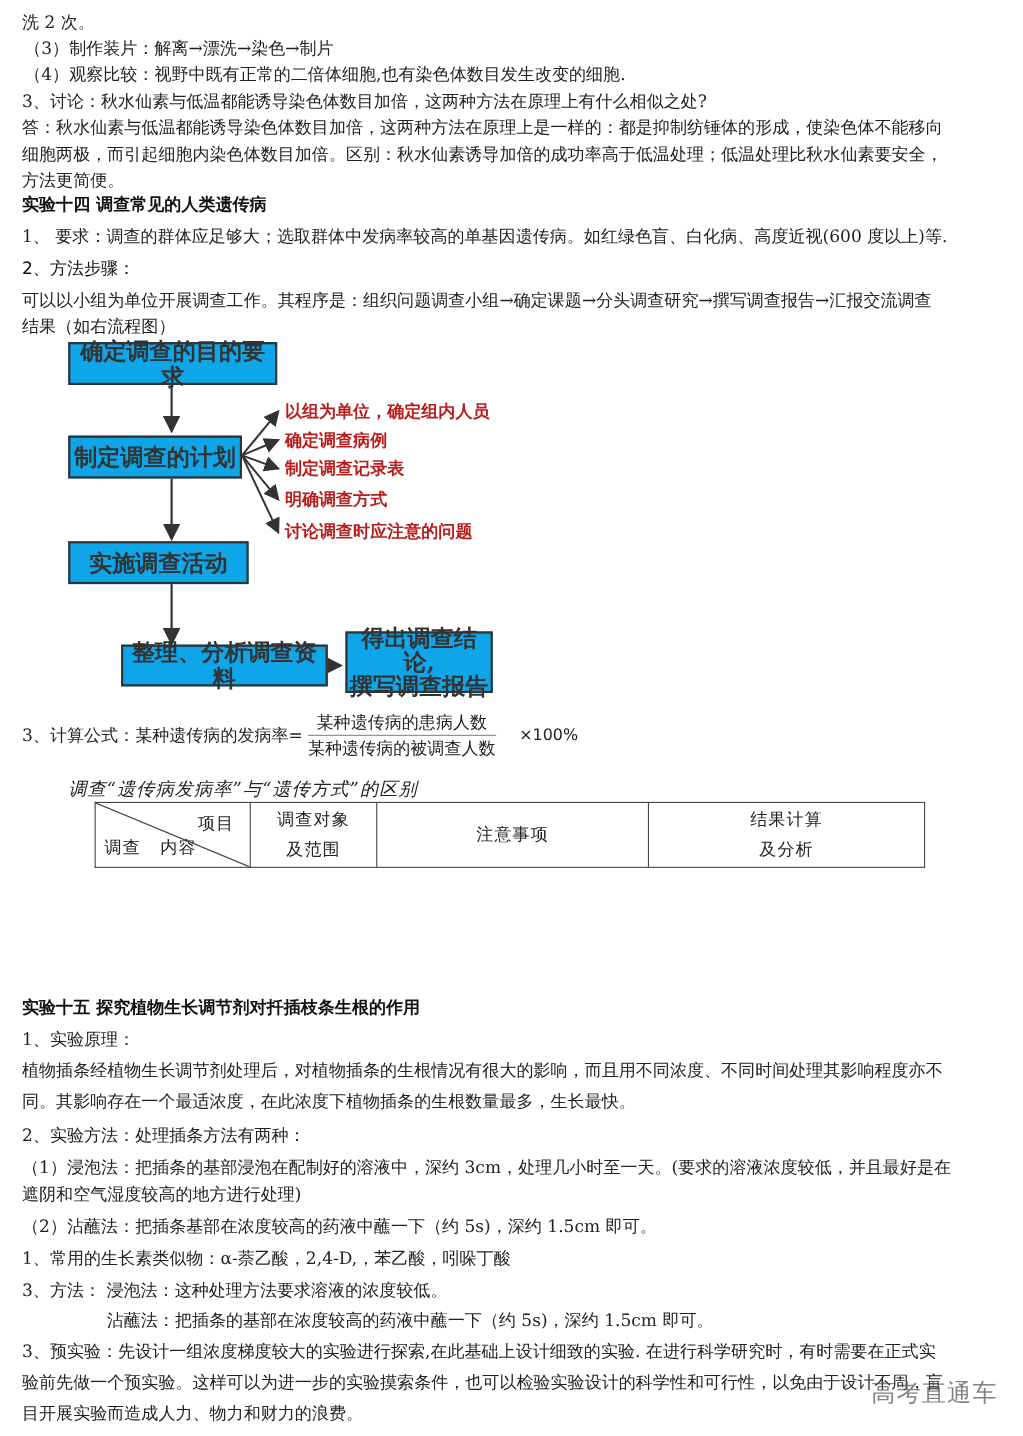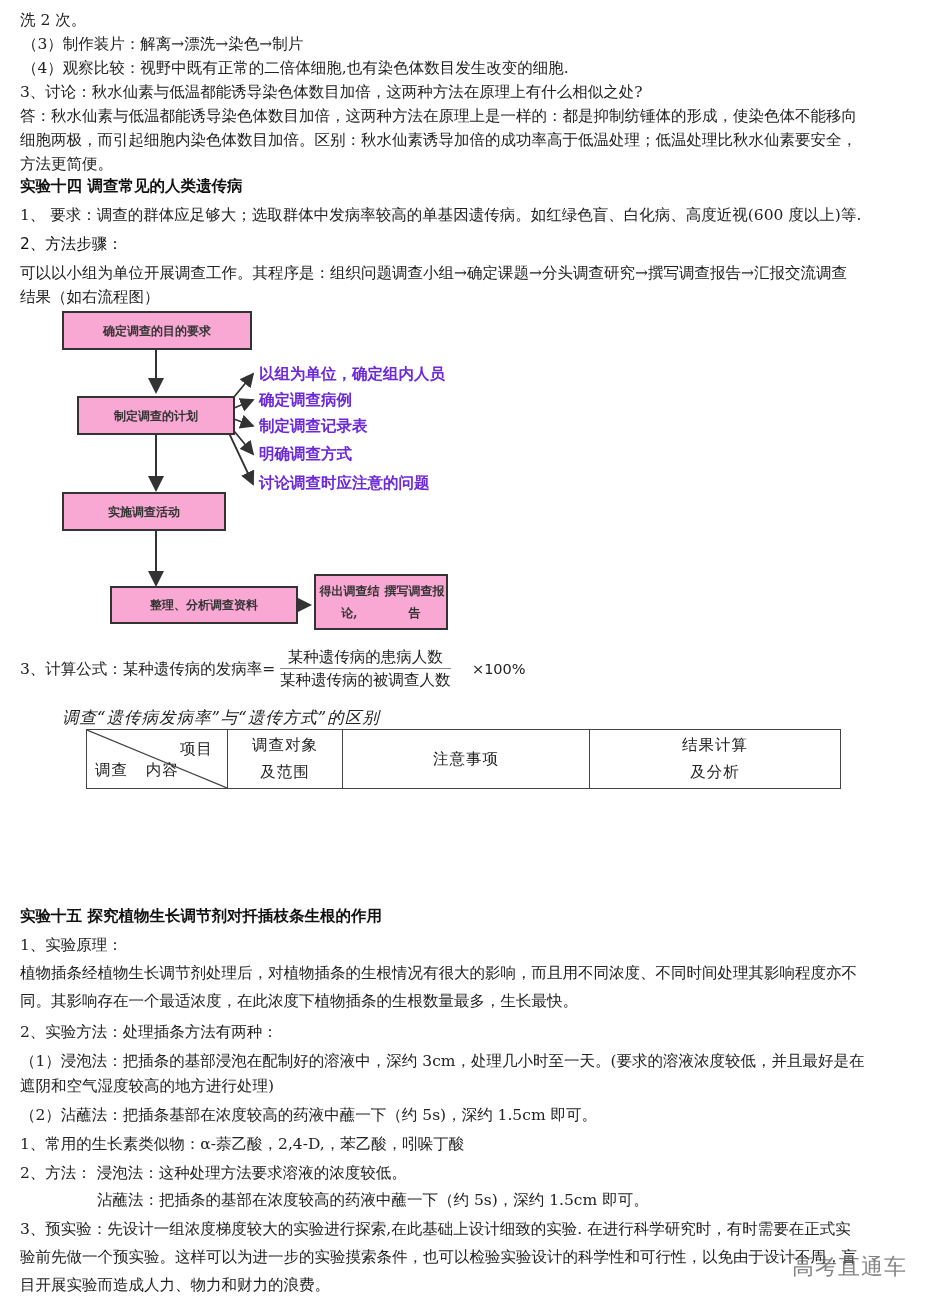--- a/index.html
+++ b/index.html
@@ -7,27 +7,27 @@
       width: 930px; height: 1305px; background: #ffffff; position: relative; overflow: hidden;
       font-family: "DejaVu Serif", "Liberation Serif", serif; color: #1e1e1e;
     }
     .line {
       position: absolute; left: 20px; font-size: 15.5px; line-height: 20px; white-space: nowrap; color: #222;
     }
     .bold { font-weight: bold; font-family: "DejaVu Sans", "Liberation Sans", sans-serif; color: #111; }
     .sans { font-family: "DejaVu Sans", "Liberation Sans", sans-serif; }
     
     .fbox {
-      position: absolute; border: 2.5px solid #333; background: #f9a8d4; box-sizing: border-box;
-      font-family: "DejaVu Serif", serif; font-weight: bold; font-size: 12px; color: #333;
+      position: absolute; border: 2.5px solid #333; background: #0ea5e9; box-sizing: border-box;
+      font-family: "DejaVu Serif", serif; font-weight: bold; font-size: 21px; color: #333;
       display: flex; align-items: center; justify-content: center; text-align: center; line-height: 24px;
     }
     .fbranch {
       position: absolute; font-family: "DejaVu Serif", serif; font-weight: bold; font-size: 15.5px;
-      color: #6d28d9; white-space: nowrap; line-height: 20px;
+      color: #b91c1c; white-space: nowrap; line-height: 20px;
     }
     svg.arrows { position: absolute; left: 0; top: 0; pointer-events: none; }
     
     .frac { position: absolute; text-align: center; font-size: 15.5px; color: #222; }
     .frac .num { border-bottom: 1px solid #888; padding: 0 6px 1px; line-height: 20px; }
     .frac .den { line-height: 22px; }
     
     .tbl-title { position: absolute; left: 62px; top: 707px; font-size: 16.5px; color: #222; letter-spacing: 1px; white-space: nowrap; font-style: italic;}
     table.cmp {
       position: absolute; left: 86px; top: 729px; border-collapse: collapse; font-size: 15.5px; color: #222;
@@ -76,24 +76,24 @@
     <line x1="250" y1="605" x2="310" y2="605" stroke="#333" stroke-width="2" marker-end="url(#ah)"></line>
 
     <line x1="220" y1="414" x2="253" y2="374" stroke="#333" stroke-width="1.8" marker-end="url(#ah)"></line>
     <line x1="220" y1="414" x2="253" y2="400" stroke="#333" stroke-width="1.8" marker-end="url(#ah)"></line>
     <line x1="220" y1="414" x2="253" y2="426" stroke="#333" stroke-width="1.8" marker-end="url(#ah)"></line>
     <line x1="220" y1="414" x2="253" y2="454" stroke="#333" stroke-width="1.8" marker-end="url(#ah)"></line>
     <line x1="220" y1="414" x2="253" y2="484" stroke="#333" stroke-width="1.8" marker-end="url(#ah)"></line>
   </svg>
 
   <div class="fbox" style="left:62px; top:311px; width:190px; height:39px;">确定调查的目的要求</div>
-  <div class="fbox" style="left:62px; top:396px; width:158px; height:39px;margin-left:15px;">制定调查的计划</div>
+  <div class="fbox" style="left:62px; top:396px; width:158px; height:39px;">制定调查的计划</div>
   <div class="fbox" style="left:62px; top:492px; width:164px; height:39px;">实施调查活动</div>
   <div class="fbox" style="left:62px; top:586px; width:188px; height:38px;margin-left:48px;">整理、分析调查资料</div>
-  <div class="fbox" style="left:314px; top:574px; width:134px; height:56px; flex-direction:row; line-height:22px;">
+  <div class="fbox" style="left:314px; top:574px; width:134px; height:56px; flex-direction:column; line-height:22px;">
     <span>得出调查结论,</span>
     <span>撰写调查报告</span>
   </div>
 
   <div class="fbranch" style="left:259px; top:364px">以组为单位，确定组内人员</div>
   <div class="fbranch" style="left:259px; top:390px">确定调查病例</div>
   <div class="fbranch" style="left:259px; top:416px">制定调查记录表</div>
   <div class="fbranch" style="left:259px; top:444px">明确调查方式</div>
   <div class="fbranch" style="left:259px; top:473px">讨论调查时应注意的问题</div>
 </div>
@@ -131,19 +131,19 @@
 
 <div class="line bold" style="top:906px">实验十五  探究植物生长调节剂对扦插枝条生根的作用</div>
 <div class="line" style="top:935px">1、实验原理：</div>
 <div class="line" style="top:963px">植物插条经植物生长调节剂处理后，对植物插条的生根情况有很大的影响，而且用不同浓度、不同时间处理其影响程度亦不</div>
 <div class="line" style="top:991px">同。其影响存在一个最适浓度，在此浓度下植物插条的生根数量最多，生长最快。</div>
 <div class="line" style="top:1022px">2、实验方法：处理插条方法有两种：</div>
 <div class="line" style="top:1051px">（1）浸泡法：把插条的基部浸泡在配制好的溶液中，深约 3cm，处理几小时至一天。(要求的溶液浓度较低，并且最好是在</div>
 <div class="line" style="top:1076px">遮阴和空气湿度较高的地方进行处理)</div>
 <div class="line" style="top:1105px">（2）沾蘸法：把插条基部在浓度较高的药液中蘸一下（约 5s)，深约 1.5cm 即可。</div>
 <div class="line" style="top:1134px">1、常用的生长素类似物：α-萘乙酸，2,4-D,，苯乙酸，吲哚丁酸</div>
-<div class="line" style="top:1163px">2、方法：  浸泡法：这种处理方法要求溶液的浓度较低。</div>
+<div class="line" style="top:1163px">3、方法：  浸泡法：这种处理方法要求溶液的浓度较低。</div>
 <div class="line" style="top:1190px; left:97px">沾蘸法：把插条的基部在浓度较高的药液中蘸一下（约 5s)，深约 1.5cm 即可。</div>
 <div class="line" style="top:1219px">3、预实验：先设计一组浓度梯度较大的实验进行探索,在此基础上设计细致的实验. 在进行科学研究时，有时需要在正式实</div>
 <div class="line" style="top:1247px">验前先做一个预实验。这样可以为进一步的实验摸索条件，也可以检验实验设计的科学性和可行性，以免由于设计不周，盲</div>
 <div class="line" style="top:1275px">目开展实验而造成人力、物力和财力的浪费。</div>
 
 <div class="watermark">高考直通车</div>
 
 </body></html>

